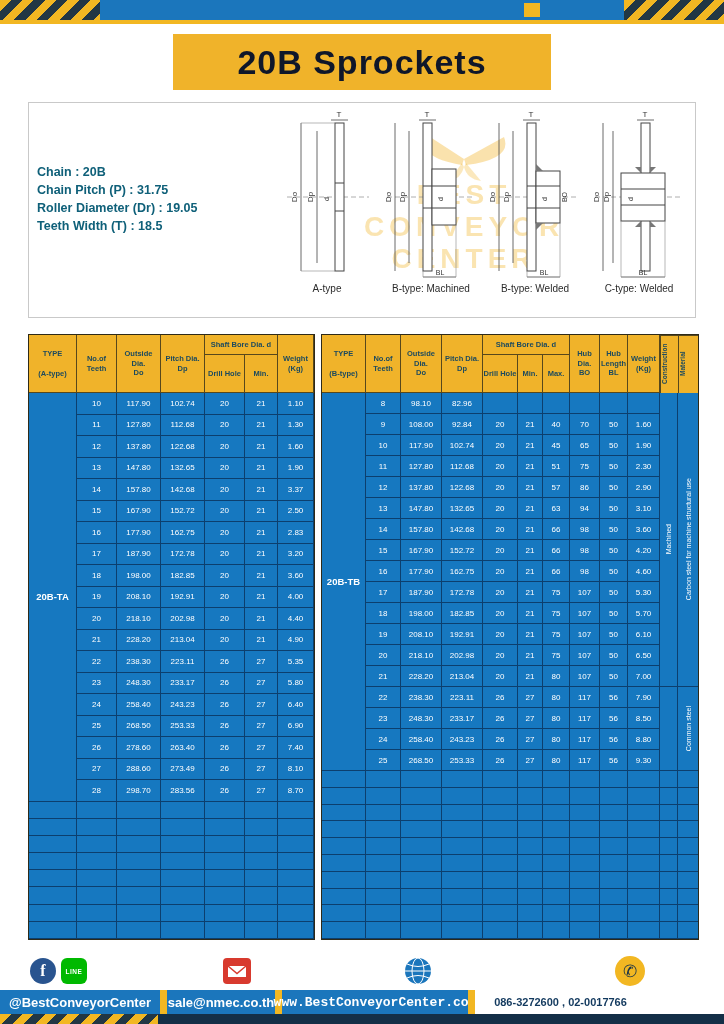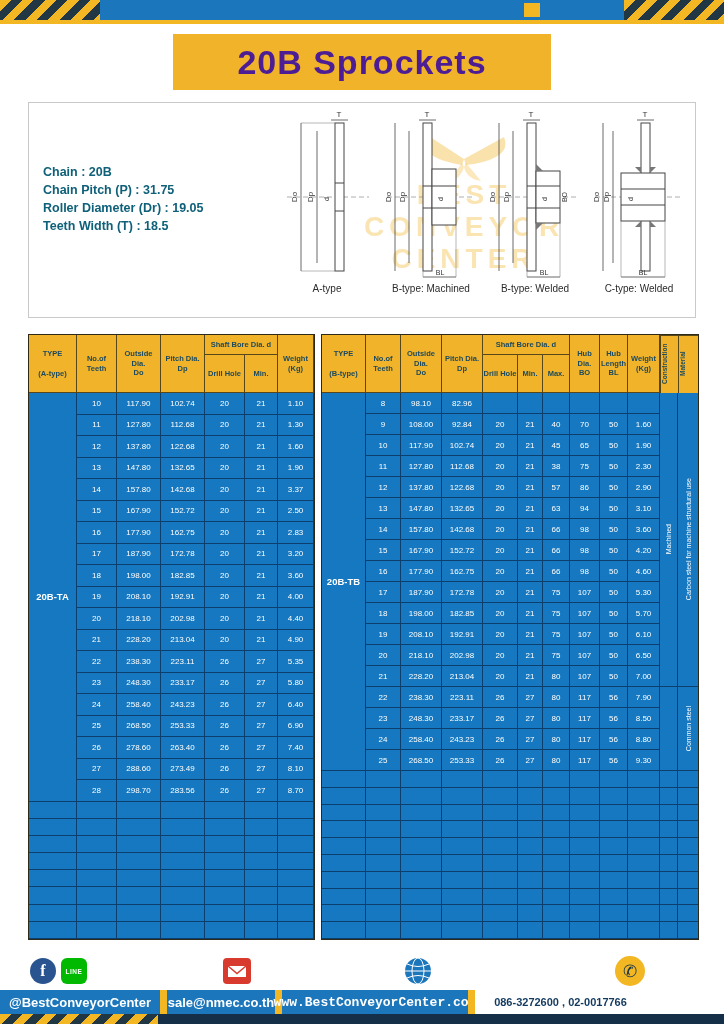--- a/index.html
+++ b/index.html
@@ -10,26 +10,26 @@
   .top-bar { position:absolute; left:0; top:0; width:724px; height:20px; background:#1b76bc; }
   .top-line { position:absolute; left:0; top:20px; width:724px; height:4px; background:#f2b722; }
   .hazard { background:repeating-linear-gradient(135deg,#f2b722 0 8px,#223744 8px 16px); }
   .hz-tl { position:absolute; left:0; top:0; width:100px; height:20px; }
   .hz-tr { position:absolute; right:0; top:0; width:100px; height:20px; }
   .top-tab { position:absolute; left:524px; top:3px; width:16px; height:14px; background:#f2b722; }
 
   
   .title-banner { position:absolute; left:173px; top:34px; width:378px; height:56px;
     background:#f0b32a; display:flex; align-items:center; justify-content:center; }
-  .title-banner h1 { color:#4c1d95; font-size:34px; font-weight:bold; letter-spacing:1px; }
+  .title-banner h1 { color:#0f172a; font-size:34px; font-weight:bold; letter-spacing:1px; }
 
   
   .info-box { position:absolute; left:28px; top:102px; width:668px; height:216px;
     background:#fff; border:1px solid #c9c9c9; }
-  .specs { position:absolute; left:14px; top:60px; z-index:2; }
+  .specs { position:absolute; left:8px; top:60px; z-index:2; }
   .spec-line { color:#0f6079; font-size:12.5px; font-weight:bold; line-height:18px; white-space:nowrap; }
 
   .watermark { position:absolute; left:295px; top:26px; width:280px; text-align:center; z-index:0; }
   .wm-line { font-size:28px; font-weight:bold; letter-spacing:5px; color:rgba(243,183,50,.38); line-height:1.15; }
   .wm-butterfly { display:block; margin:0 auto -6px auto; }
 
   .diagrams { position:absolute; left:250px; top:6px; display:flex; gap:8px; z-index:1; }
   .diagram { width:96px; text-align:center; }
   .diagram svg { display:block; }
   .diagram-label { font-size:10px; color:#2b2b2b; margin-top:2px; white-space:nowrap; }
@@ -502,21 +502,21 @@
           <div class="tb-cell">21</div>
           <div class="tb-cell">45</div>
           <div class="tb-cell">65</div>
           <div class="tb-cell">50</div>
           <div class="tb-cell">1.90</div>
           <div class="tb-cell">11</div>
           <div class="tb-cell">127.80</div>
           <div class="tb-cell">112.68</div>
           <div class="tb-cell">20</div>
           <div class="tb-cell">21</div>
-          <div class="tb-cell">38</div>
+          <div class="tb-cell">51</div>
           <div class="tb-cell">75</div>
           <div class="tb-cell">50</div>
           <div class="tb-cell">2.30</div>
           <div class="tb-cell">12</div>
           <div class="tb-cell">137.80</div>
           <div class="tb-cell">122.68</div>
           <div class="tb-cell">20</div>
           <div class="tb-cell">21</div>
           <div class="tb-cell">57</div>
           <div class="tb-cell">86</div>

